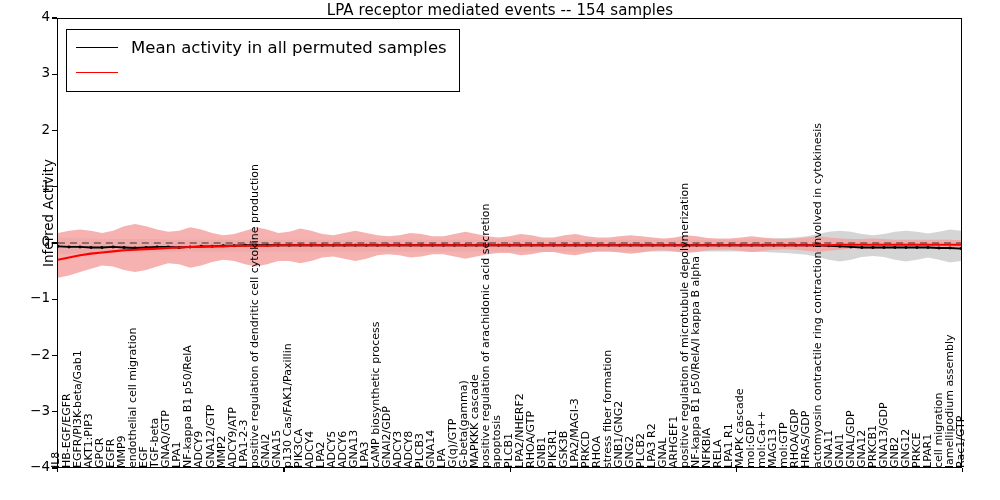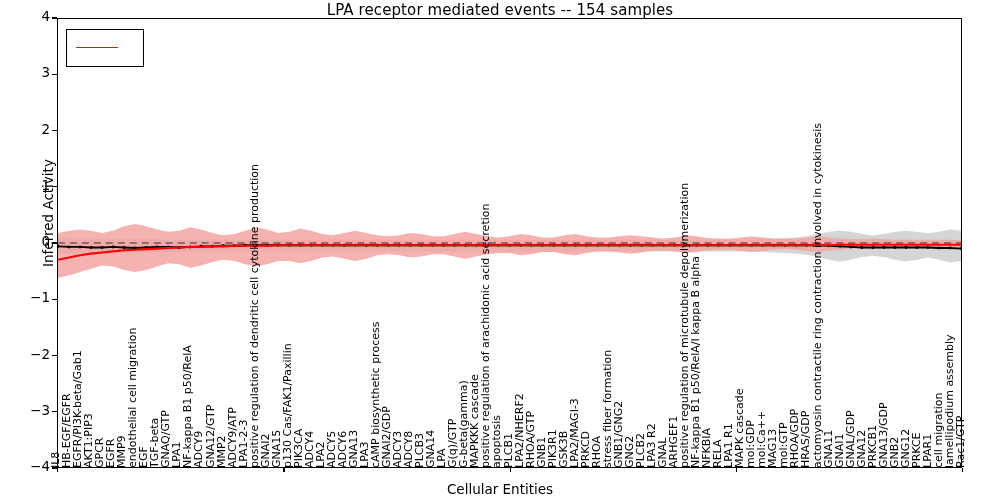--- a/index.html
+++ b/index.html
@@ -172,21 +172,20 @@
       <div class="ytick" style="left: 5px; width: 45px; top: 178.75px;">1</div>
       <div style="position: absolute; left: 52px; top: 186.05px; width: 5px; height: 1.4px; background: rgb(0, 0, 0);"></div>
       <div class="ytick" style="left: 5px; width: 45px; top: 122.5px;">2</div>
       <div style="position: absolute; left: 52px; top: 129.8px; width: 5px; height: 1.4px; background: rgb(0, 0, 0);"></div>
       <div class="ytick" style="left: 5px; width: 45px; top: 66.25px;">3</div>
       <div style="position: absolute; left: 52px; top: 73.55px; width: 5px; height: 1.4px; background: rgb(0, 0, 0);"></div>
       <div class="ytick" style="left: 5px; width: 45px; top: 10px;">4</div>
       <div style="position: absolute; left: 52px; top: 17.3px; width: 5px; height: 1.4px; background: rgb(0, 0, 0);"></div>
     </div>
 
-  <div id="xlabel">Cellular Entities</div>
   <div id="xticklayer">
       <div class="xtick" style="left: 0px;"></div>
       <div class="xtick" style="left: 226.25px;"></div>
       <div class="xtick" style="left: 452.5px;"></div>
       <div class="xtick" style="left: 678.75px;"></div>
       <div class="xtick" style="left: 905px;"></div>
     </div>
   <div id="xlabellayer">
       <span class="xlab" style="left: 0px;">IL8</span>
       <span class="xlab" style="left: 11.04px;">HB-EGF/EGFR</span>
@@ -268,17 +267,21 @@
       <span class="xlab" style="left: 849.82px;">GNG12</span>
       <span class="xlab" style="left: 860.85px;">PRKCE</span>
       <span class="xlab" style="left: 871.89px;">LPAR1</span>
       <span class="xlab" style="left: 882.93px;">cell migration</span>
       <span class="xlab" style="left: 893.96px;">lamellipodium assembly</span>
       <span class="xlab" style="left: 905px;">Rac1/GTP</span>
     </div>
 
   <div id="legend">
     <div class="legrow">
+      <span class="legline"></span>
+      <span class="legtxt">Mean activity in all permuted samples</span>
+    </div>
+    <div class="legrow">
       <span class="legline red"></span>
     </div>
   </div>
 
 </div>
 
 </body></html>

